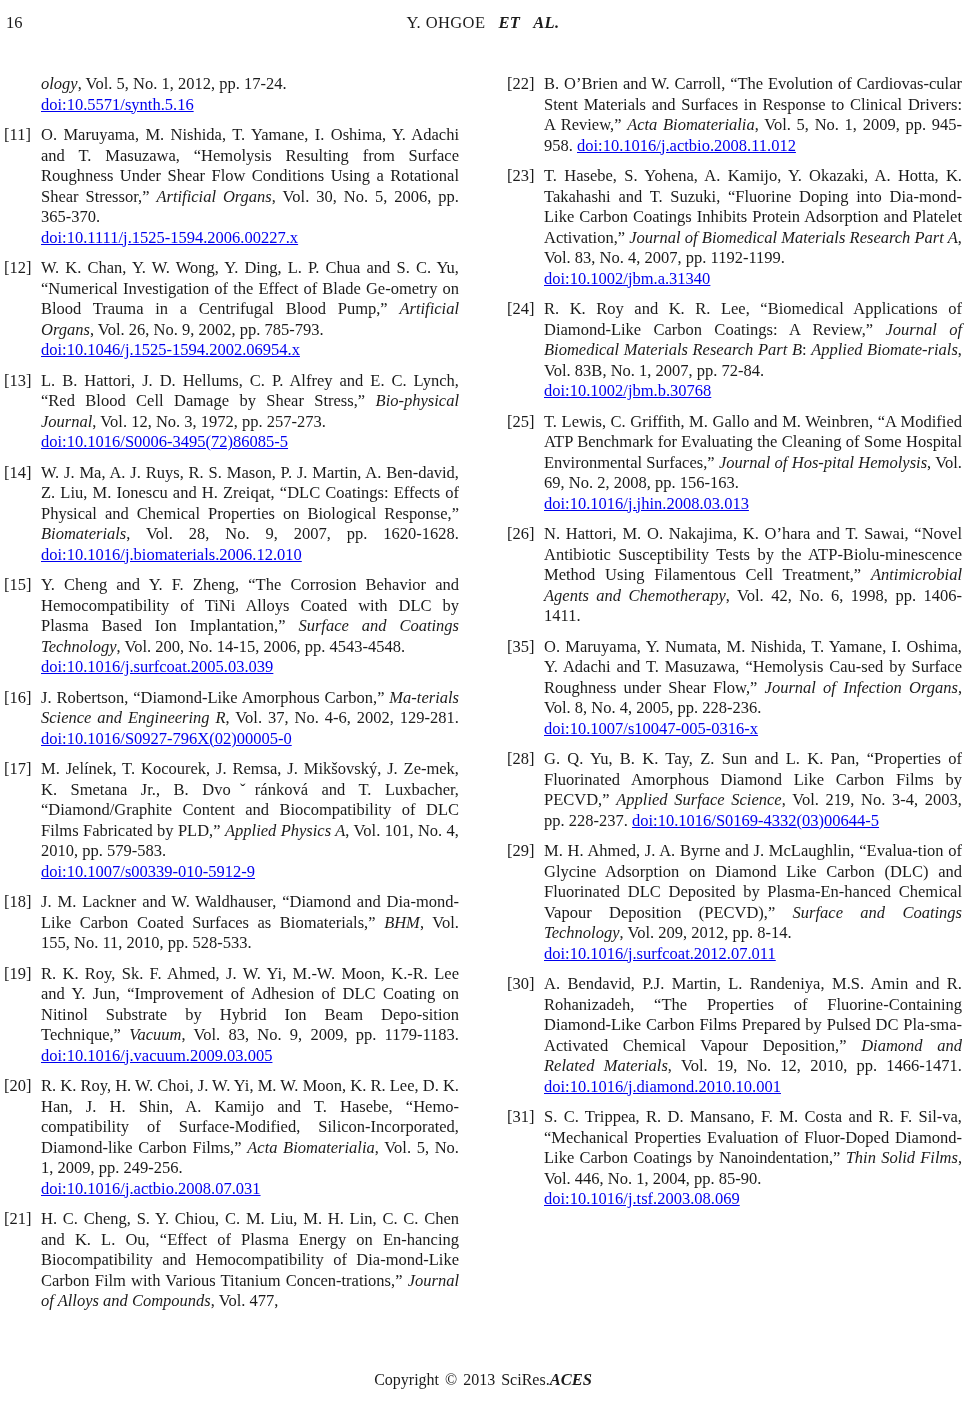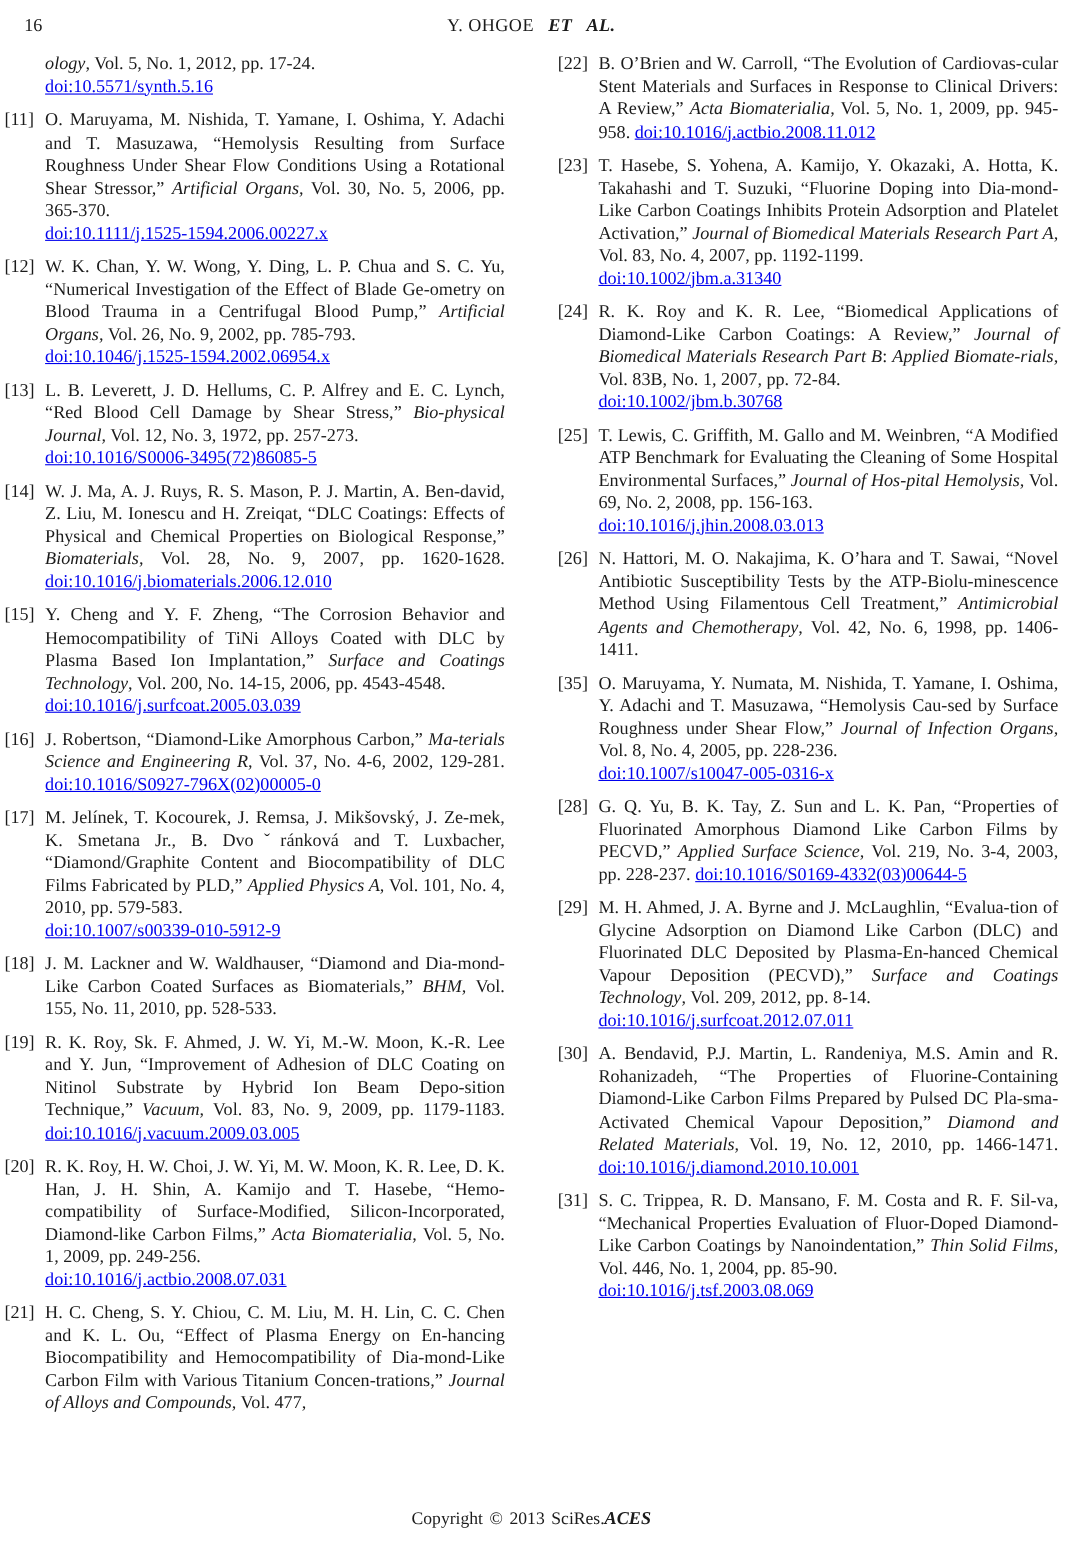--- a/index.html
+++ b/index.html
@@ -15,28 +15,28 @@
     position: absolute; inset: 0;
     padding: 12px 6px 0 4px;
     box-sizing: border-box;
   }
   .page-header {
     position: relative;
     height: 21px;
     font-size: 16.5px;
     line-height: 21px;
   }
-  .page-number { position: absolute; left: 2px; top: 0; margin-left: 16px; }
+  .page-number { position: absolute; left: 2px; top: 0; }
   .running-head { display: block; text-align: center; letter-spacing: 0.4px; }
   .running-etal { font-style: italic; margin-left: 13px; word-spacing: 9px; font-weight: bold; }
 
   .columns {
     display: flex;
     gap: 48px;
-    margin-top: 15px;
+    margin-top: 41px;
   }
   .column { flex: 1 1 0; min-width: 0; }
 
   .ref {
     position: relative;
     padding-left: 37px;
     text-align: justify;
     font-size: 16.5px;
     line-height: 20.5px;
   }
@@ -69,21 +69,21 @@
     <span class="running-head">
       <span>Y. OHGOE</span><span class="running-etal">ET AL.</span>
     </span>
   </header>
 
   <main class="columns">
     <div class="column" id="col-left">
         <div class="ref"><span class="it">ology</span><span>, Vol. 5, No. 1, 2012, pp. 17-24.</span><br><a class="doi-link" href="#">doi:10.5571/synth.5.16</a></div>
         <div class="ref"><span class="ref-label">[11]</span><span>O. Maruyama, M. Nishida, T. Yamane, I. Oshima, Y. Adachi and T. Masuzawa, “Hemolysis Resulting from Surface Roughness Under Shear Flow Conditions Using a Rotational Shear Stressor,” </span><span class="it">Artificial Organs</span><span>, Vol. 30, No. 5, 2006, pp. 365-370.</span><br><a class="doi-link" href="#">doi:10.1111/j.1525-1594.2006.00227.x</a></div>
         <div class="ref"><span class="ref-label">[12]</span><span>W. K. Chan, Y. W. Wong, Y. Ding, L. P. Chua and S. C. Yu, “Numerical Investigation of the Effect of Blade Ge-ometry on Blood Trauma in a Centrifugal Blood Pump,” </span><span class="it">Artificial Organs</span><span>, Vol. 26, No. 9, 2002, pp. 785-793.</span><br><a class="doi-link" href="#">doi:10.1046/j.1525-1594.2002.06954.x</a></div>
-        <div class="ref"><span class="ref-label">[13]</span><span>L. B. Leverett, J. D. Hellums, C. P. Alfrey and E. C. Lynch, “Red Blood Cell Damage by Shear Stress,” </span><span class="it">Bio-physical Journal</span><span>, Vol. 12, No. 3, 1972, pp. 257-273.</span><br><a class="doi-link" href="#">doi:10.1016/S0006-3495(72)86085-5</a></div>
+        <div class="ref"><span class="ref-label">[13]</span><span>L. B. Hattori, J. D. Hellums, C. P. Alfrey and E. C. Lynch, “Red Blood Cell Damage by Shear Stress,” </span><span class="it">Bio-physical Journal</span><span>, Vol. 12, No. 3, 1972, pp. 257-273.</span><br><a class="doi-link" href="#">doi:10.1016/S0006-3495(72)86085-5</a></div>
         <div class="ref"><span class="ref-label">[14]</span><span>W. J. Ma, A. J. Ruys, R. S. Mason, P. J. Martin, A. Ben-david, Z. Liu, M. Ionescu and H. Zreiqat, “DLC Coatings: Effects of Physical and Chemical Properties on Biological Response,” </span><span class="it">Biomaterials</span><span>, Vol. 28, No. 9, 2007, pp. 1620-1628. </span><a class="doi-link" href="#">doi:10.1016/j.biomaterials.2006.12.010</a></div>
         <div class="ref"><span class="ref-label">[15]</span><span>Y. Cheng and Y. F. Zheng, “The Corrosion Behavior and Hemocompatibility of TiNi Alloys Coated with DLC by Plasma Based Ion Implantation,” </span><span class="it">Surface and Coatings Technology</span><span>, Vol. 200, No. 14-15, 2006, pp. 4543-4548.</span><br><a class="doi-link" href="#">doi:10.1016/j.surfcoat.2005.03.039</a></div>
         <div class="ref"><span class="ref-label">[16]</span><span>J. Robertson, “Diamond-Like Amorphous Carbon,” </span><span class="it">Ma-terials Science and Engineering R</span><span>, Vol. 37, No. 4-6, 2002, 129-281. </span><a class="doi-link" href="#">doi:10.1016/S0927-796X(02)00005-0</a></div>
         <div class="ref"><span class="ref-label">[17]</span><span>M. Jelínek, T. Kocourek, J. Remsa, J. Mikšovský, J. Ze-mek, K. Smetana Jr., B. Dvoˇránková and T. Luxbacher, “Diamond/Graphite Content and Biocompatibility of DLC Films Fabricated by PLD,” </span><span class="it">Applied Physics A</span><span>, Vol. 101, No. 4, 2010, pp. 579-583.</span><br><a class="doi-link" href="#">doi:10.1007/s00339-010-5912-9</a></div>
         <div class="ref"><span class="ref-label">[18]</span><span>J. M. Lackner and W. Waldhauser, “Diamond and Dia-mond-Like Carbon Coated Surfaces as Biomaterials,” </span><span class="it">BHM</span><span>, Vol. 155, No. 11, 2010, pp. 528-533.</span></div>
         <div class="ref"><span class="ref-label">[19]</span><span>R. K. Roy, Sk. F. Ahmed, J. W. Yi, M.-W. Moon, K.-R. Lee and Y. Jun, “Improvement of Adhesion of DLC Coating on Nitinol Substrate by Hybrid Ion Beam Depo-sition Technique,” </span><span class="it">Vacuum</span><span>, Vol. 83, No. 9, 2009, pp. 1179-1183. </span><a class="doi-link" href="#">doi:10.1016/j.vacuum.2009.03.005</a></div>
         <div class="ref"><span class="ref-label">[20]</span><span>R. K. Roy, H. W. Choi, J. W. Yi, M. W. Moon, K. R. Lee, D. K. Han, J. H. Shin, A. Kamijo and T. Hasebe, “Hemo-compatibility of Surface-Modified, Silicon-Incorporated, Diamond-like Carbon Films,” </span><span class="it">Acta Biomaterialia</span><span>, Vol. 5, No. 1, 2009, pp. 249-256.</span><br><a class="doi-link" href="#">doi:10.1016/j.actbio.2008.07.031</a></div>
         <div class="ref"><span class="ref-label">[21]</span><span>H. C. Cheng, S. Y. Chiou, C. M. Liu, M. H. Lin, C. C. Chen and K. L. Ou, “Effect of Plasma Energy on En-hancing Biocompatibility and Hemocompatibility of Dia-mond-Like Carbon Film with Various Titanium Concen-trations,” </span><span class="it">Journal of Alloys and Compounds</span><span>, Vol. 477,</span></div>
       </div>
     <div class="column" id="col-right">

